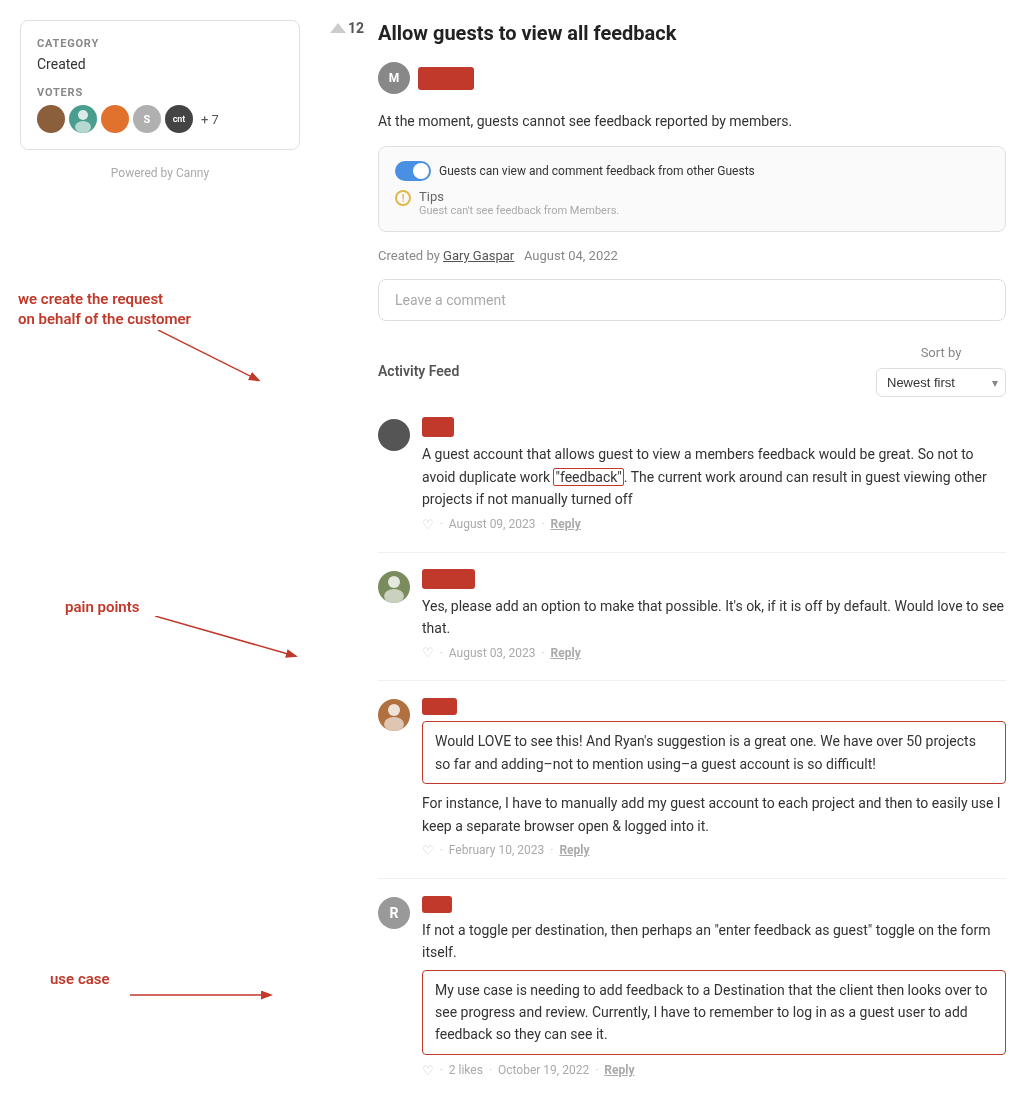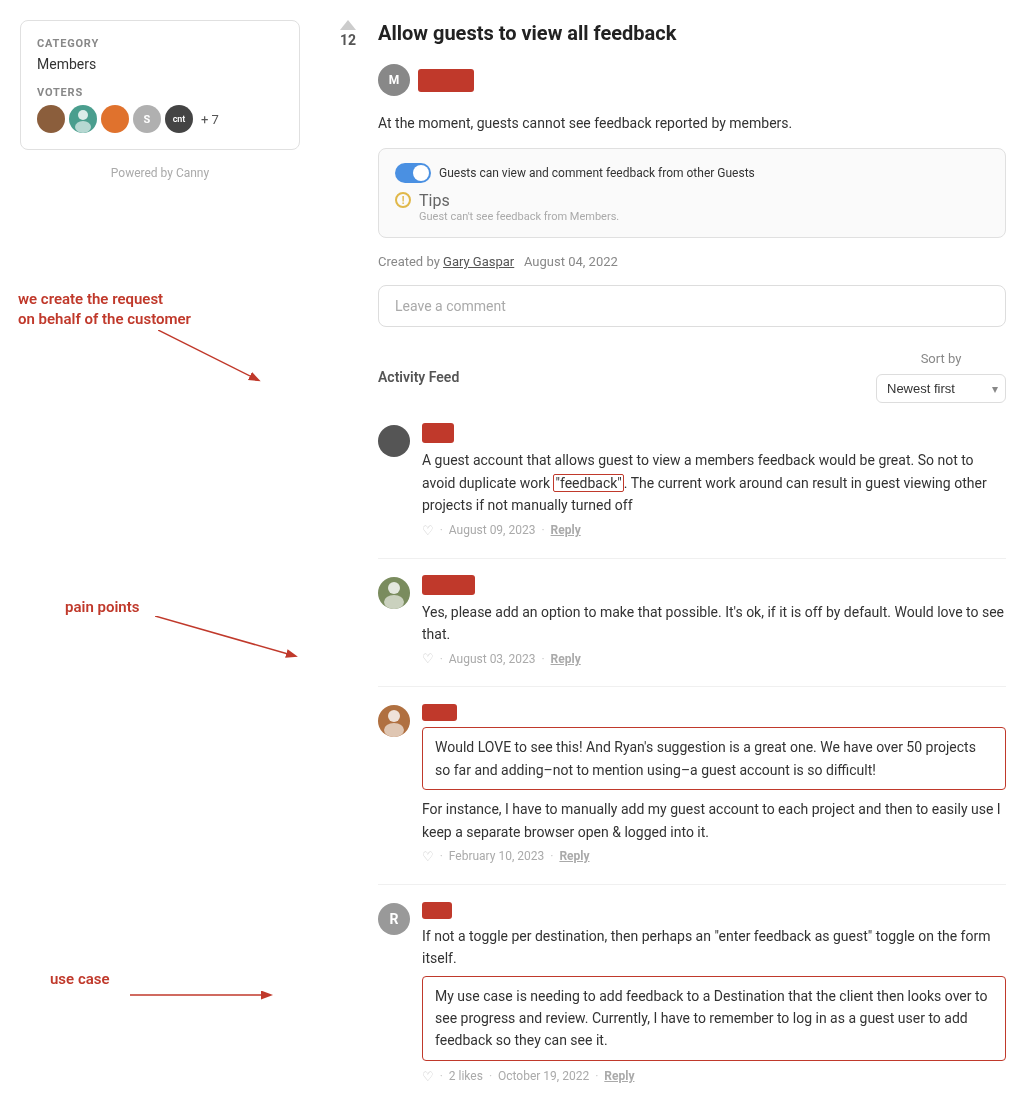--- a/index.html
+++ b/index.html
@@ -94,21 +94,21 @@
 
     
     .post-header {
       display: flex;
       align-items: flex-start;
       gap: 12px;
       margin-bottom: 16px;
     }
     .vote-box {
       display: flex;
-      flex-direction: column;
+      flex-direction: row;
       align-items: center;
       gap: 2px;
       min-width: 36px;
     }
     .vote-arrow {
       width: 0; height: 0;
       border-left: 8px solid transparent;
       border-right: 8px solid transparent;
       border-bottom: 10px solid #ccc;
       cursor: pointer;
@@ -207,21 +207,21 @@
     }
     .tip-icon {
       width: 16px; height: 16px;
       border-radius: 50%;
       border: 2px solid #e0b84a;
       display: flex; align-items: center; justify-content: center;
       font-size: 10px; font-weight: 700; color: #e0b84a;
       flex-shrink: 0;
       margin-top: 1px;
     }
-    .vis-tip-text { font-size: 16px; color: #666; }
+    .vis-tip-text { font-size: 13px; color: #666; }
     .vis-tip-sub { font-size: 11px; color: #aaa; }
 
     
     .created-by {
       font-size: 13px;
       color: #888;
       margin-bottom: 16px;
     }
     .created-by a {
       color: #555;
@@ -354,21 +354,21 @@
     .separator { border: none; border-top: 1px solid #f0f0f0; margin: 4px 0 16px; }
   </style>
 </head>
 <body>
 
 <div class="page-wrapper">
 
   <div class="sidebar">
     <div class="sidebar-card">
       <div class="sidebar-label">CATEGORY</div>
-      <div class="sidebar-value">Members</div>
+      <div class="sidebar-value">Created</div>
       <div class="sidebar-label">VOTERS</div>
       <div class="voters-row">
         <div class="voter-avatar brown"></div>
         <div class="voter-avatar teal">
           <svg width="28" height="28" viewBox="0 0 28 28">
               <circle cx="14" cy="10" r="5" fill="#fff" opacity="0.8"></circle>
               <ellipse cx="14" cy="22" rx="8" ry="6" fill="#fff" opacity="0.6"></ellipse>
             </svg>
         </div>
         <div class="voter-avatar orange"></div>

